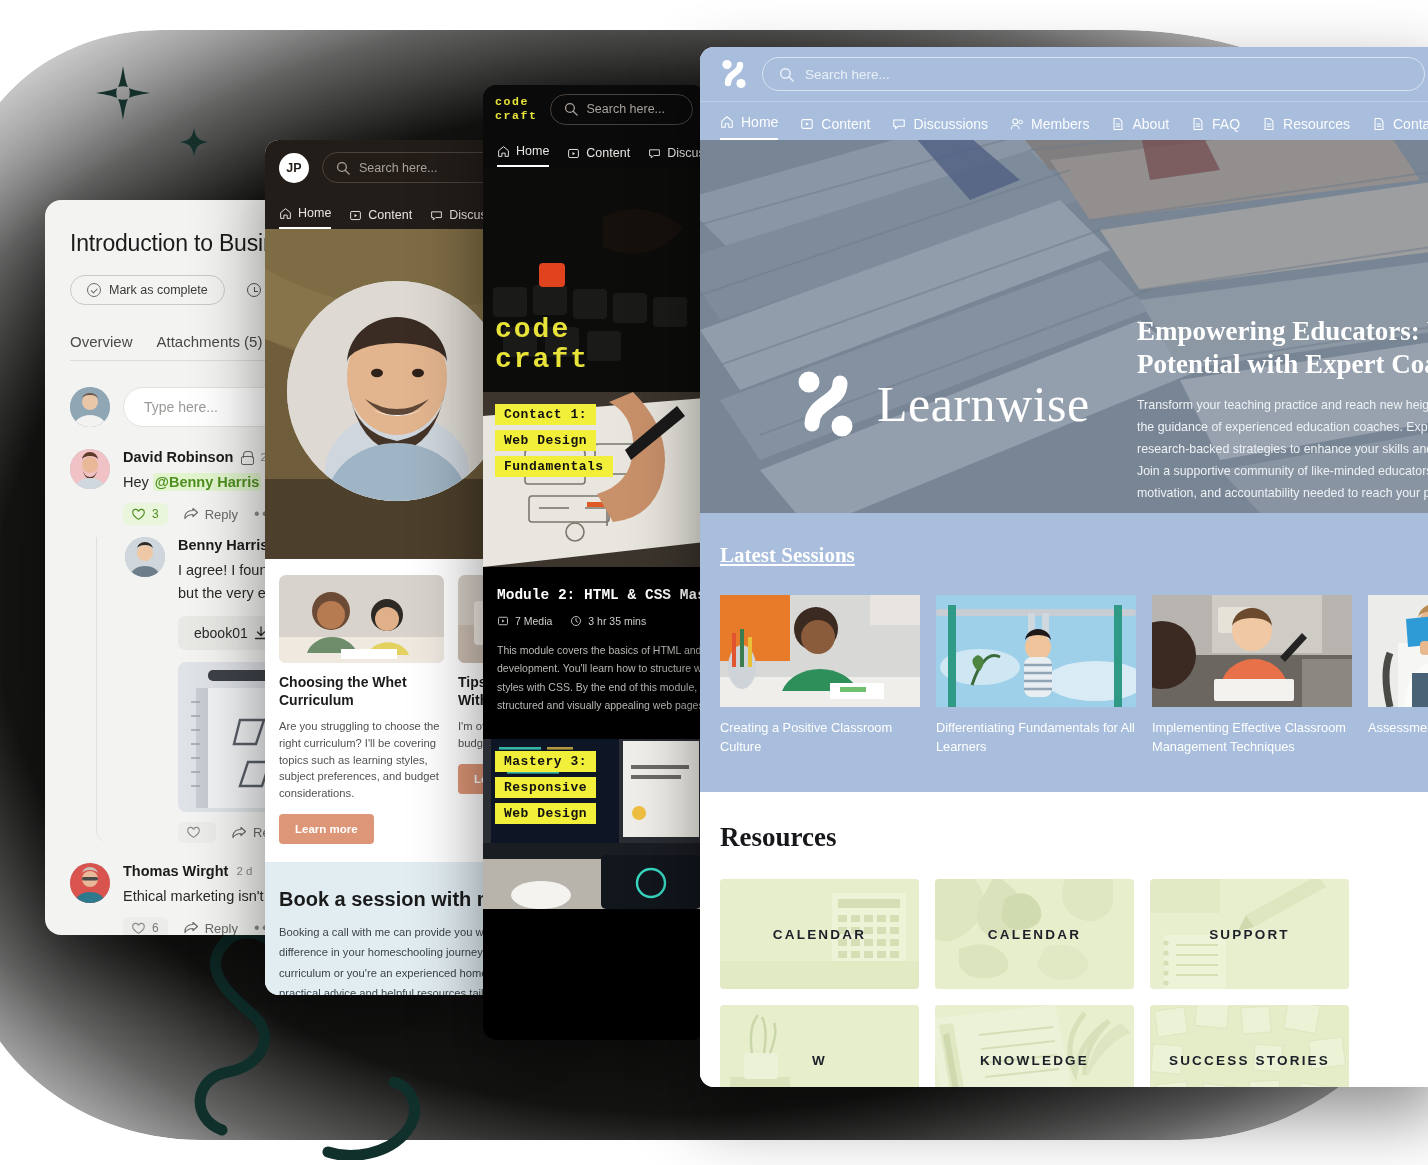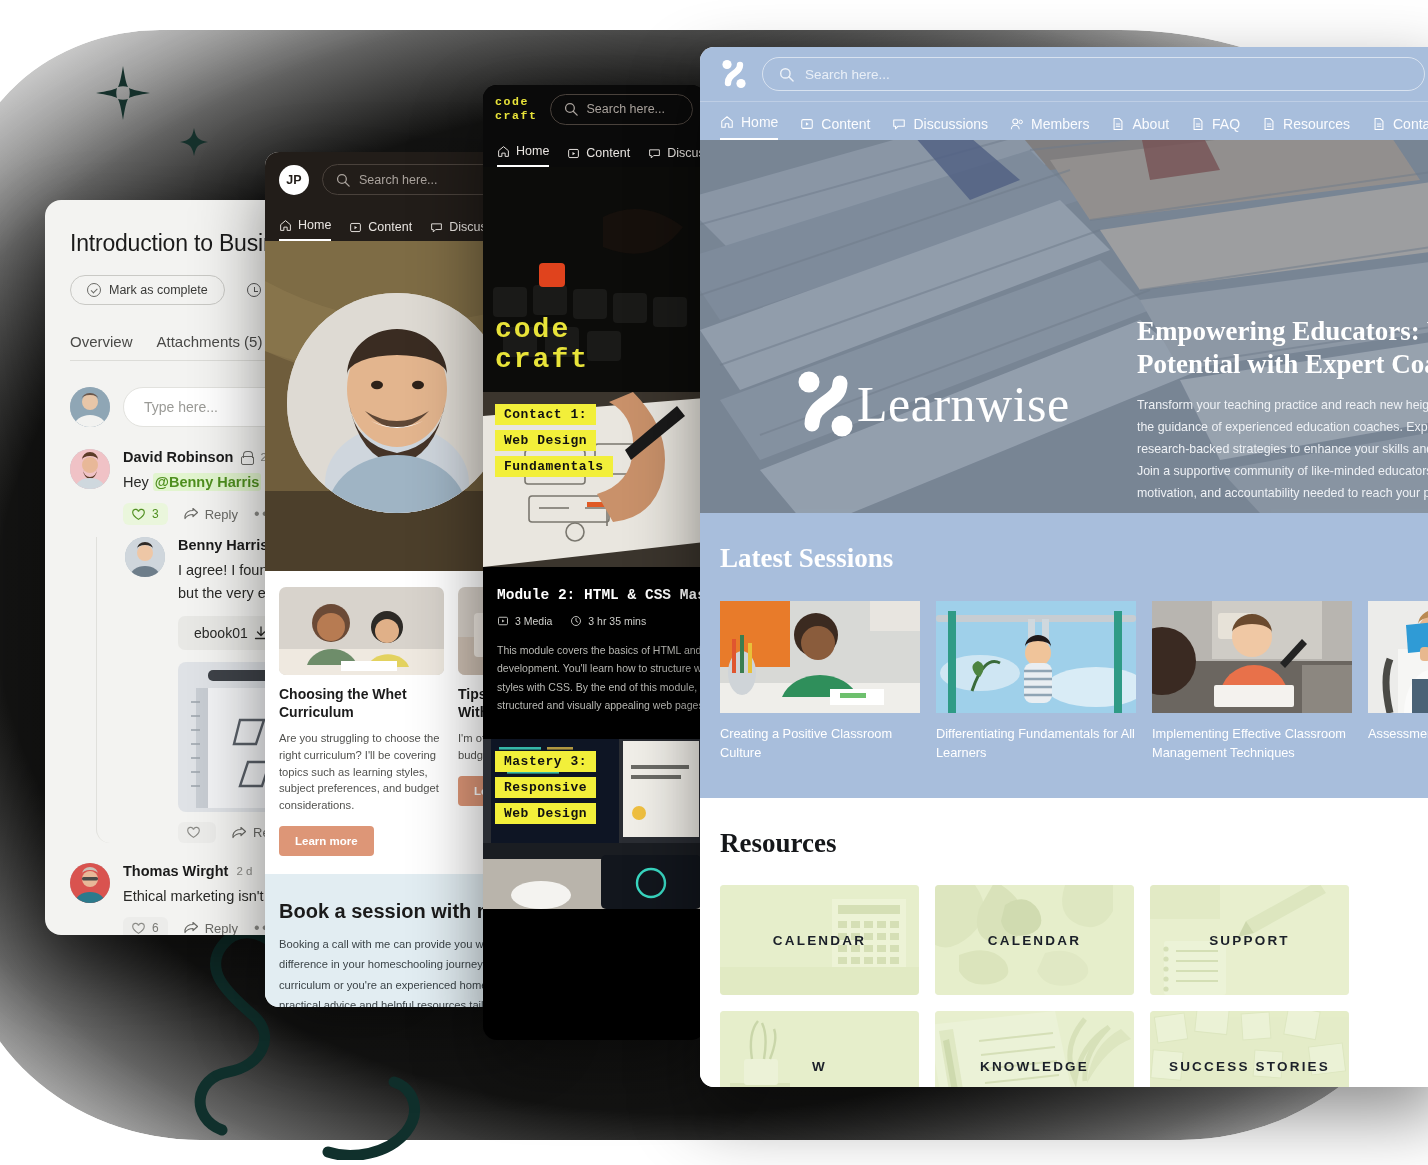--- a/index.html
+++ b/index.html
@@ -103,21 +103,21 @@
             padding-left:0; margin-top:12px; position:relative; }
   .thread .cmt { margin-left:28px; margin-top:0; }
   .chip-file {
     display:inline-flex; align-items:center; gap:6px; background:#e8e8e5;
     border-radius:7px; padding:9px 16px; font-size:14px; color:#2a2a28; margin-top:12px;
   }
   .cmt-img { width:190px; height:150px; border-radius:8px; margin-top:12px; overflow:hidden; }
 
   
   #win2 {
-    left: 265px; top: 152px; width: 265px; height: 855px;
+    left: 265px; top: 140px; width: 265px; height: 855px;
     border-radius: 14px; background:#fff;
   }
   #win2 .topbar { height:55px; background:#221d19; display:flex; align-items:center; gap:13px; padding:0 14px; }
   .jp-av { width:30px;height:30px;border-radius:50%;background:#fff;color:#221d19;
            font-size:12.5px;font-weight:700;display:flex;align-items:center;justify-content:center;flex:none;}
   .dark-search {
     flex:1; height:31px; border:1px solid #4a423c; border-radius:18px;
     display:flex; align-items:center; gap:9px; padding:0 13px; font-size:12.5px; color:#a9a29c;
   }
   .darknav { height:34px; background:#221d19; display:flex; align-items:flex-end; gap:18px; padding:0 14px;}
@@ -173,28 +173,28 @@
   .lw-top { height:55px; background:#a8bedc; display:flex; align-items:center; gap:14px; padding:0 20px;
             border-bottom:1px solid rgba(255,255,255,.25);}
   .lw-mark { width:28px; height:30px; flex:none; }
   .lw-search { flex:1; height:34px; border:1px solid rgba(255,255,255,.55); border-radius:20px;
                display:flex; align-items:center; gap:11px; padding:0 16px; font-size:13.5px; color:#e9eff7;}
   .lw-nav { height:38px; background:#a8bedc; display:flex; align-items:flex-end; gap:22px; padding:0 20px;}
   .lw-nav .ni { display:flex; align-items:center; gap:7px; font-size:14px; color:#fbfcfe; padding-bottom:8px; white-space:nowrap;}
   .lw-nav .ni.active { border-bottom:2.5px solid #fff; }
   .lw-hero { height:373px; position:relative; overflow:hidden; background:#7f8a96; }
   .lw-hero-bg { position:absolute; inset:0; }
-  .lw-brand { position:absolute; left:95px; top:230px; display:flex; align-items:center; }
+  .lw-brand { position:absolute; left:95px; top:230px; display:flex; align-items:center; gap:20px;}
   .lw-brand .glyph { width:62px; height:68px; }
   .lw-brand .word { font-family:"Liberation Serif", serif; font-size:50px; color:#fff; letter-spacing:.5px;}
   .lw-copy { position:absolute; left:437px; top:175px; width:370px; }
   .lw-copy h1 { font-family:"Liberation Serif", serif; color:#fff; font-size:27px; line-height:1.22; font-weight:700; white-space:nowrap;}
   .lw-copy p { color:#eef1f5; font-size:12.4px; line-height:1.78; margin-top:13px; white-space:nowrap; }
   .lw-sessions { background:#a8bedc; padding:30px 20px 36px 20px; }
-  .lw-h2 { font-family:"Liberation Serif", serif; color:#fff; font-size:27px; font-weight:700;}
+  .lw-h2 { font-family:"Liberation Serif", serif; color:#fff; font-size:21px; font-weight:700;text-decoration:underline;}
   .sess-row { display:flex; gap:16px; margin-top:27px; }
   .sess { width:200px; flex:none; }
   .sess .img { width:100%; height:112px; overflow:hidden; background:#ccd; }
   .sess .cap { color:#fff; font-size:12.8px; line-height:1.5; margin-top:11px; }
   .lw-res { background:#fff; padding:30px 20px 34px 20px; }
   .lw-h2d { font-family:"Liberation Serif", serif; color:#15171a; font-size:27px; font-weight:700;}
   .res-grid { display:flex; gap:16px; margin-top:26px; flex-wrap:wrap; width:100%; }
   .res {
     width:199px; height:110px; flex:none; border-radius:4px; overflow:hidden; position:relative;
     background:#e6eecb; display:flex; align-items:center; justify-content:center;
@@ -578,21 +578,21 @@
     </div>
 
     <div class="mod-body">
       <div class="mod-title">Module 2: HTML &amp; CSS Mastery</div>
       <div class="mod-meta">
         <span>
           <svg width="12" height="12" viewBox="0 0 16 16">
               <rect x="2" y="3" width="12" height="10" rx="1.6" fill="none" stroke="#cfcfcb" stroke-width="1.2"></rect>
               <path d="M6.8 6 L10 8 L6.8 10Z" fill="#cfcfcb"></path>
             </svg>
-          <span>3 Media</span>
+          <span>7 Media</span>
         </span>
         <span>
           <svg width="12" height="12" viewBox="0 0 16 16">
               <circle cx="8" cy="8" r="6" fill="none" stroke="#cfcfcb" stroke-width="1.2"></circle>
               <path d="M8 4.6 V8 L10.4 9.6" fill="none" stroke="#cfcfcb" stroke-width="1.2" stroke-linecap="round"></path>
             </svg>
           <span>3 hr 35 mins</span>
         </span>
       </div>
       <div class="mod-desc">This module covers the basics of HTML and CSS, the</div>

